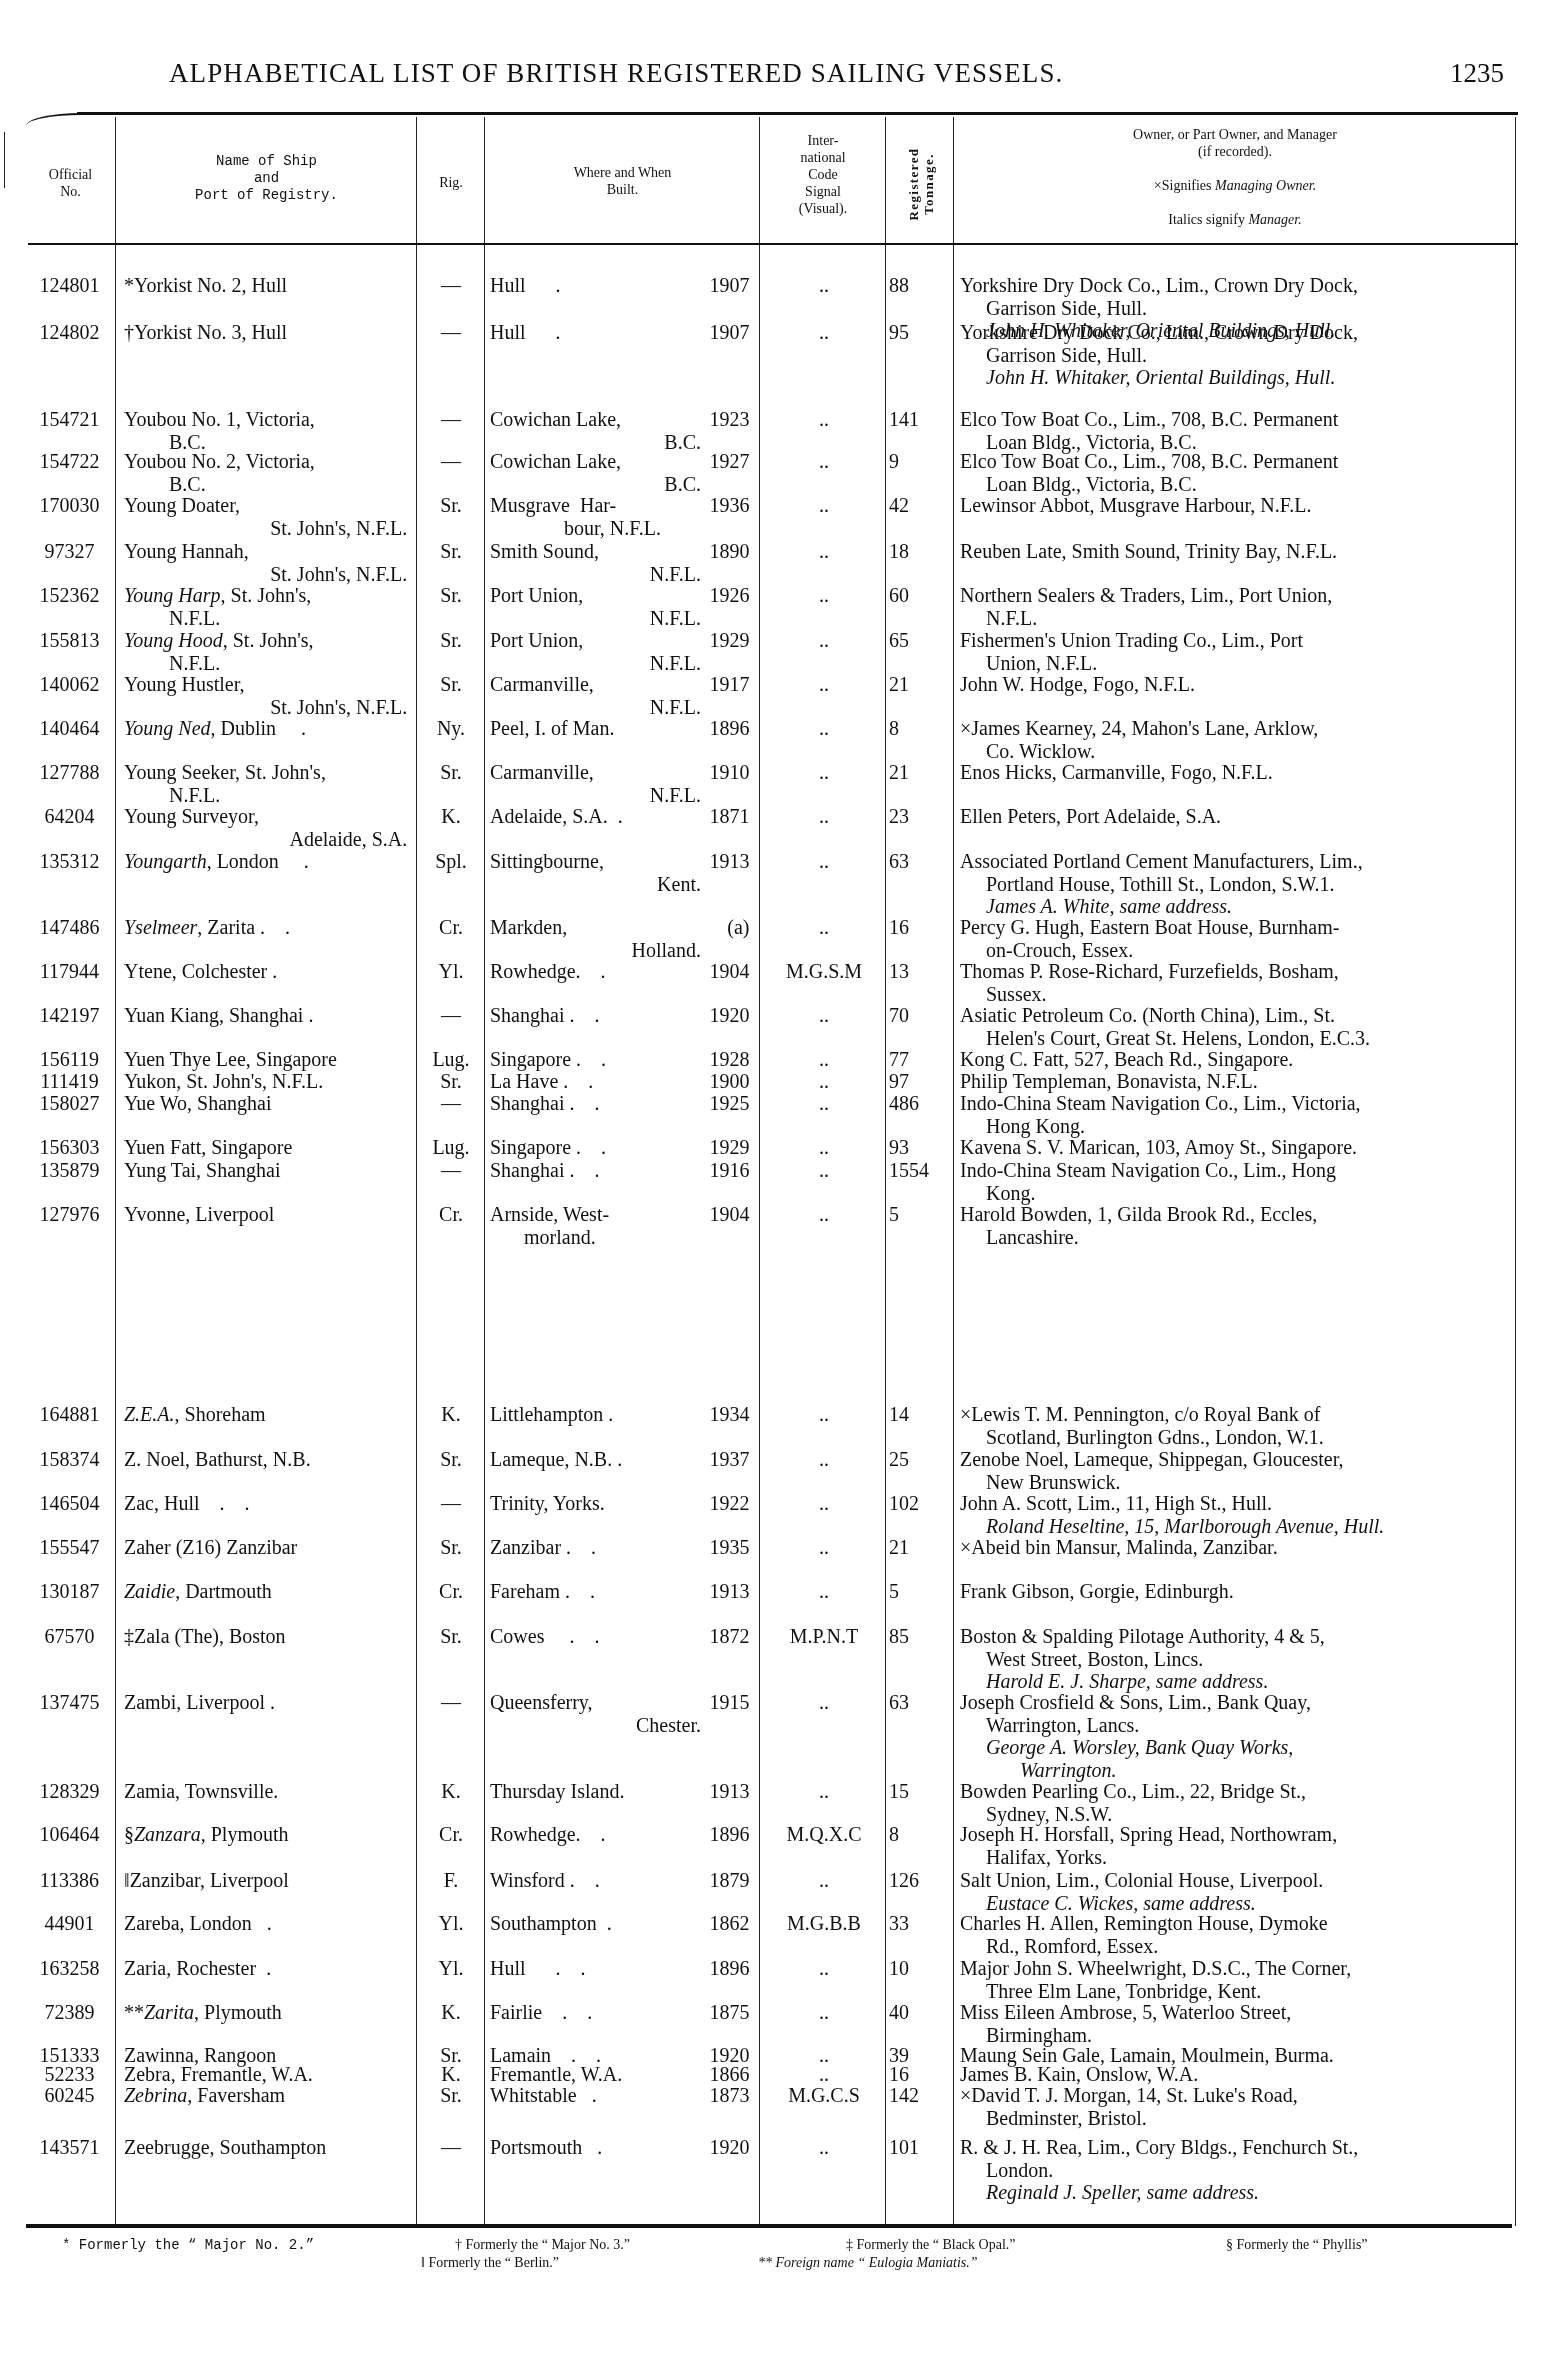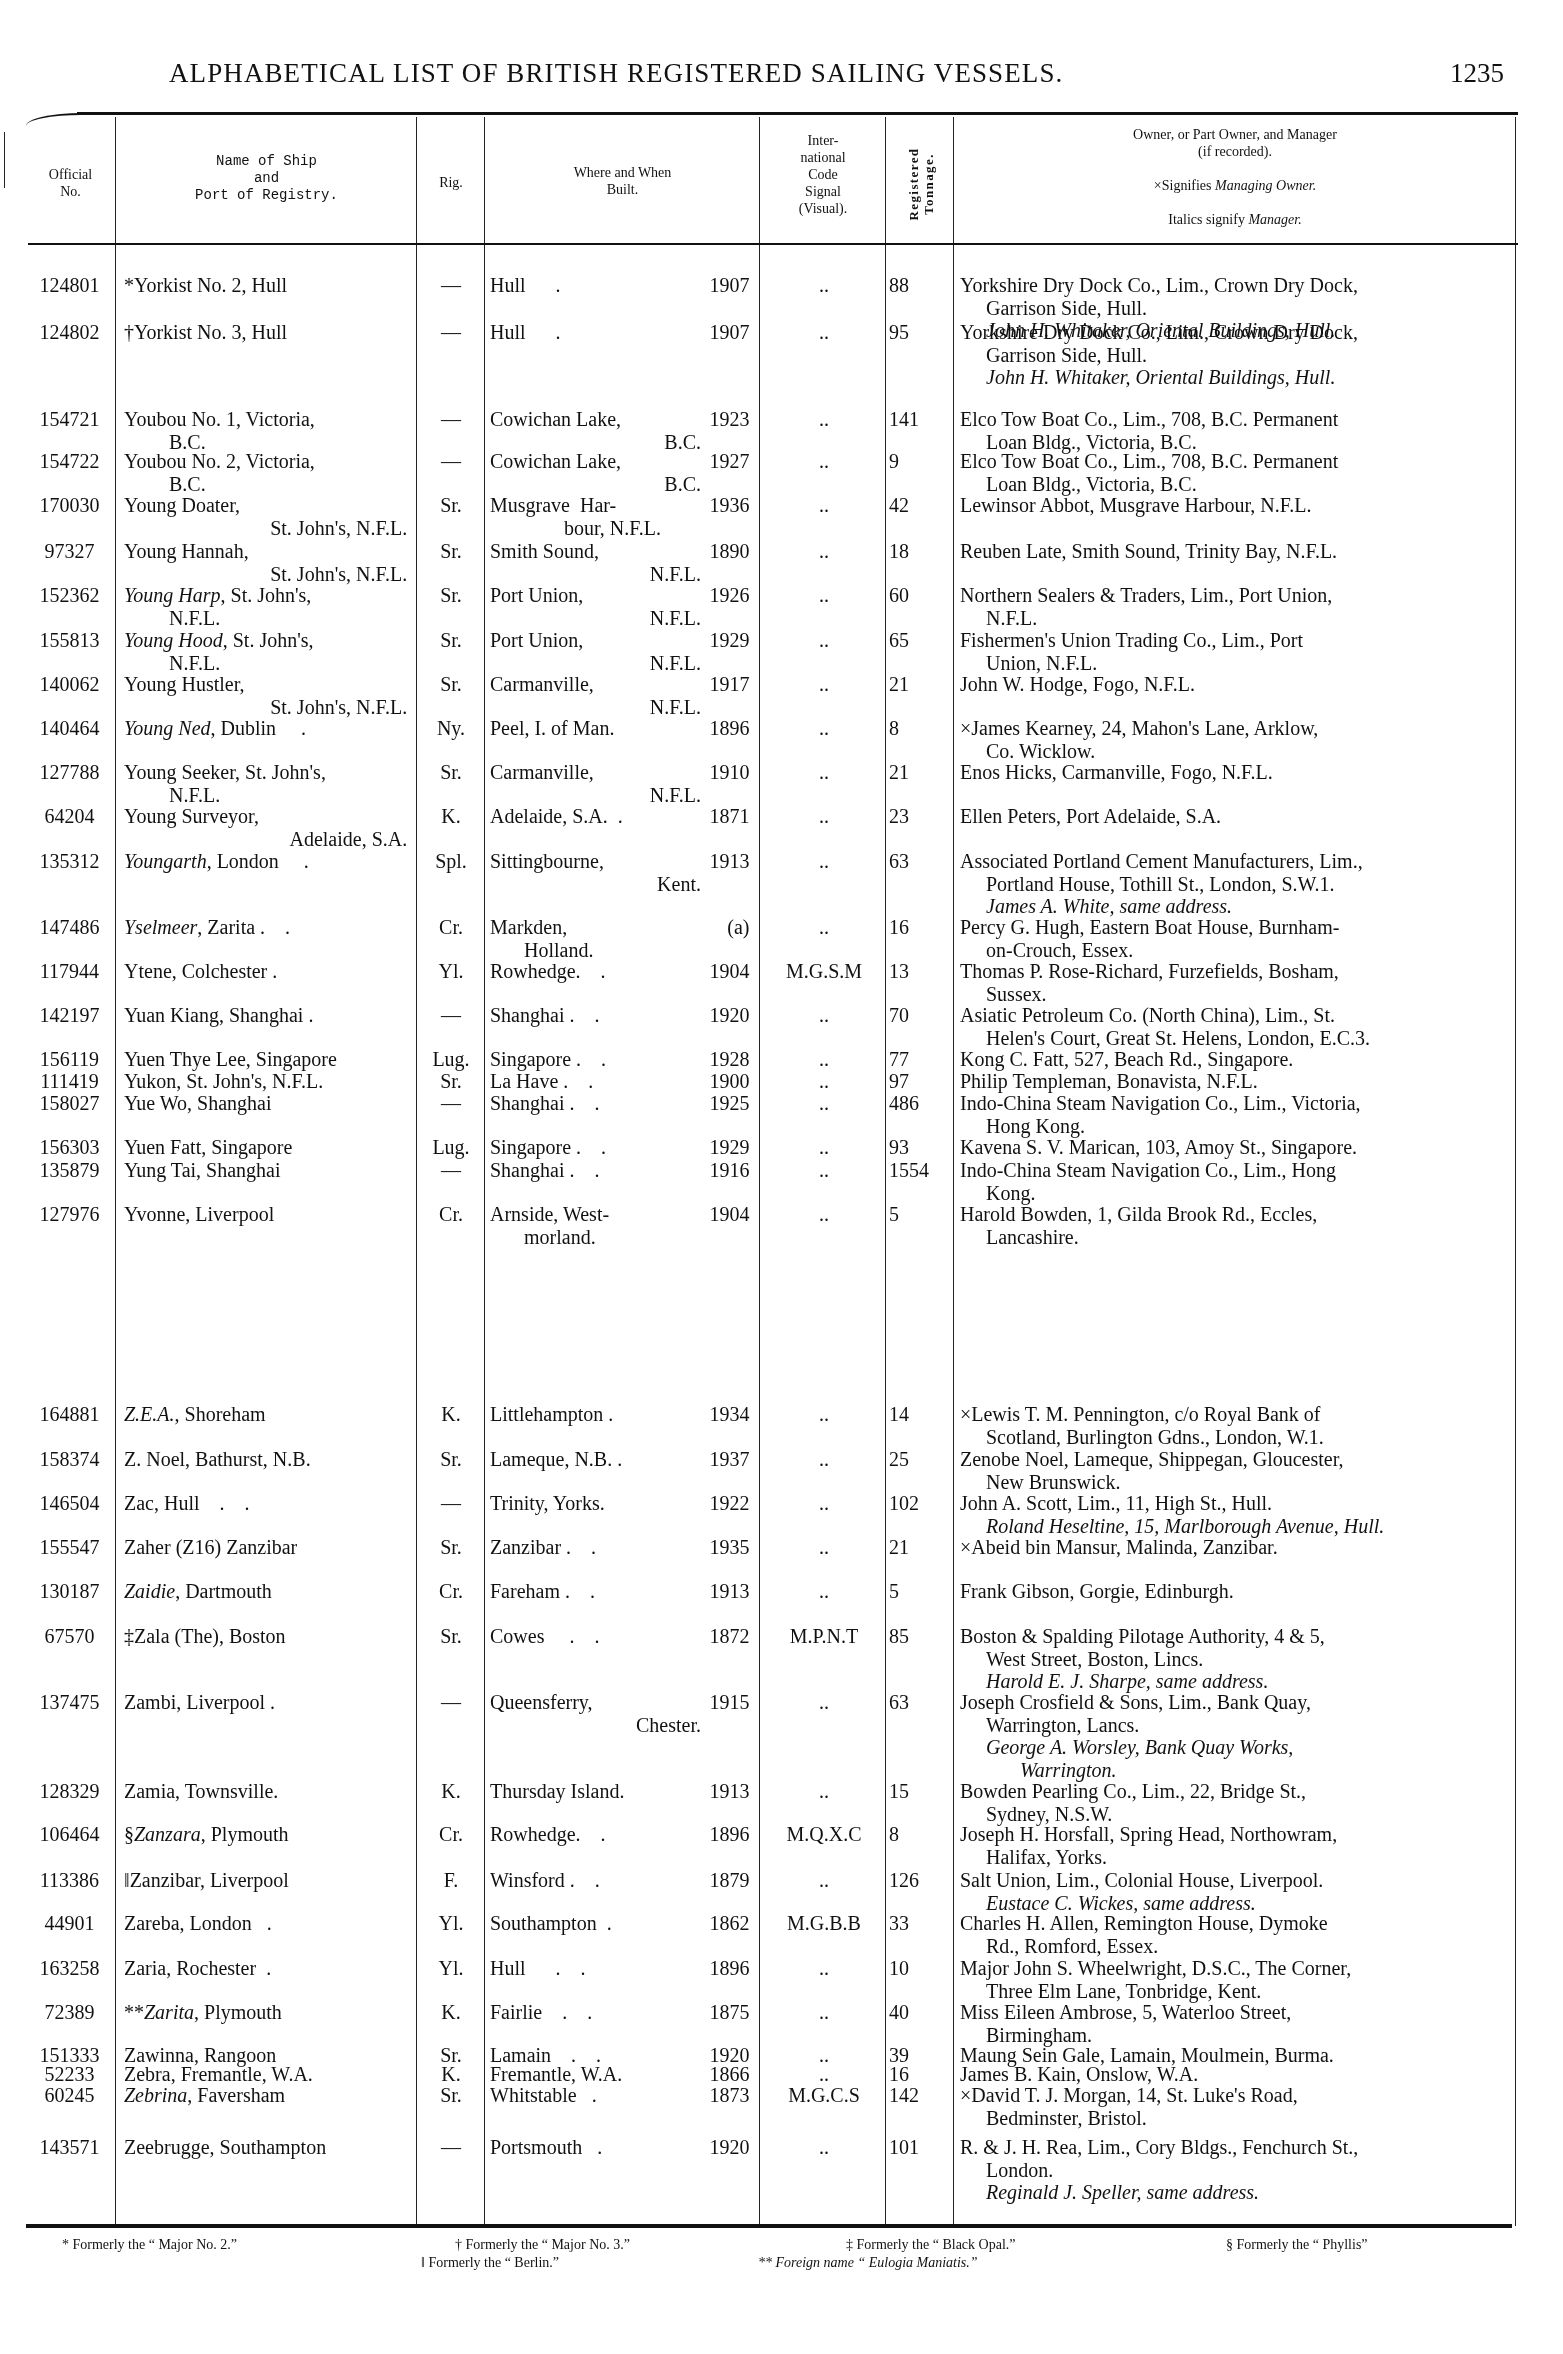--- a/index.html
+++ b/index.html
@@ -243,21 +243,21 @@
       <span class="c own">
         <span class="ln">Associated Portland Cement Manufacturers, Lim.,</span>
         <span class="ln ind">Portland House, Tothill St., London, S.W.1.</span>
         <span class="ln mgr ind">James A. White, same address.</span>
       </span>
     </div>
     <div class="row" style="top: 916px;">
       <span class="c off">147486</span>
       <span class="c name"><span><i>Yselmeer</i><span>, Zarita .    .</span></span></span>
       <span class="c rig">Cr.</span>
-      <span class="c where"><span>Markden,</span><span class="yr">(a)</span><span class="l2" style="padding-left: 34px; padding-right: 56px;">Holland.</span></span>
+      <span class="c where"><span>Markden,</span><span class="yr">(a)</span><span class="l2" style="text-align: right; padding-left: 34px; padding-right: 56px;">Holland.</span></span>
       <span class="c sig">..</span>
       <span class="c ton">16</span>
       <span class="c own">
         <span class="ln">Percy G. Hugh, Eastern Boat House, Burnham-</span>
         <span class="ln ind">on-Crouch, Essex.</span>
       </span>
     </div>
     <div class="row" style="top: 960px;">
       <span class="c off">117944</span>
       <span class="c name"><span><span>Ytene, Colchester .</span></span></span>
@@ -552,19 +552,19 @@
       <span class="c own">
         <span class="ln">R. &amp; J. H. Rea, Lim., Cory Bldgs., Fenchurch St.,</span>
         <span class="ln ind">London.</span>
         <span class="ln mgr ind">Reginald J. Speller, same address.</span>
       </span>
     </div>
   </div>
 
 <div class="rule-bottom"></div>
 
-<div class="fn" style="left:62px;top:2237px;">* Formerly the “ Major No. 2.”</div>
+<div class="fn" style="left:62px;top:2237px;font-family:Liberation Mono, monospace;">* Formerly the “ Major No. 2.”</div>
 <div class="fn" style="left:455px;top:2237px;">† Formerly the “ Major No. 3.”</div>
 <div class="fn" style="left:846px;top:2237px;">‡ Formerly the “ Black Opal.”</div>
 <div class="fn" style="left:1226px;top:2237px;">§ Formerly the “ Phyllis”</div>
 <div class="fn" style="left:421px;top:2255px;">‖ Formerly the “ Berlin.”</div>
 <div class="fn" style="left:758px;top:2255px;font-style:italic;">** Foreign name “ Eulogia Maniatis.”</div>
 
 
 </body></html>

